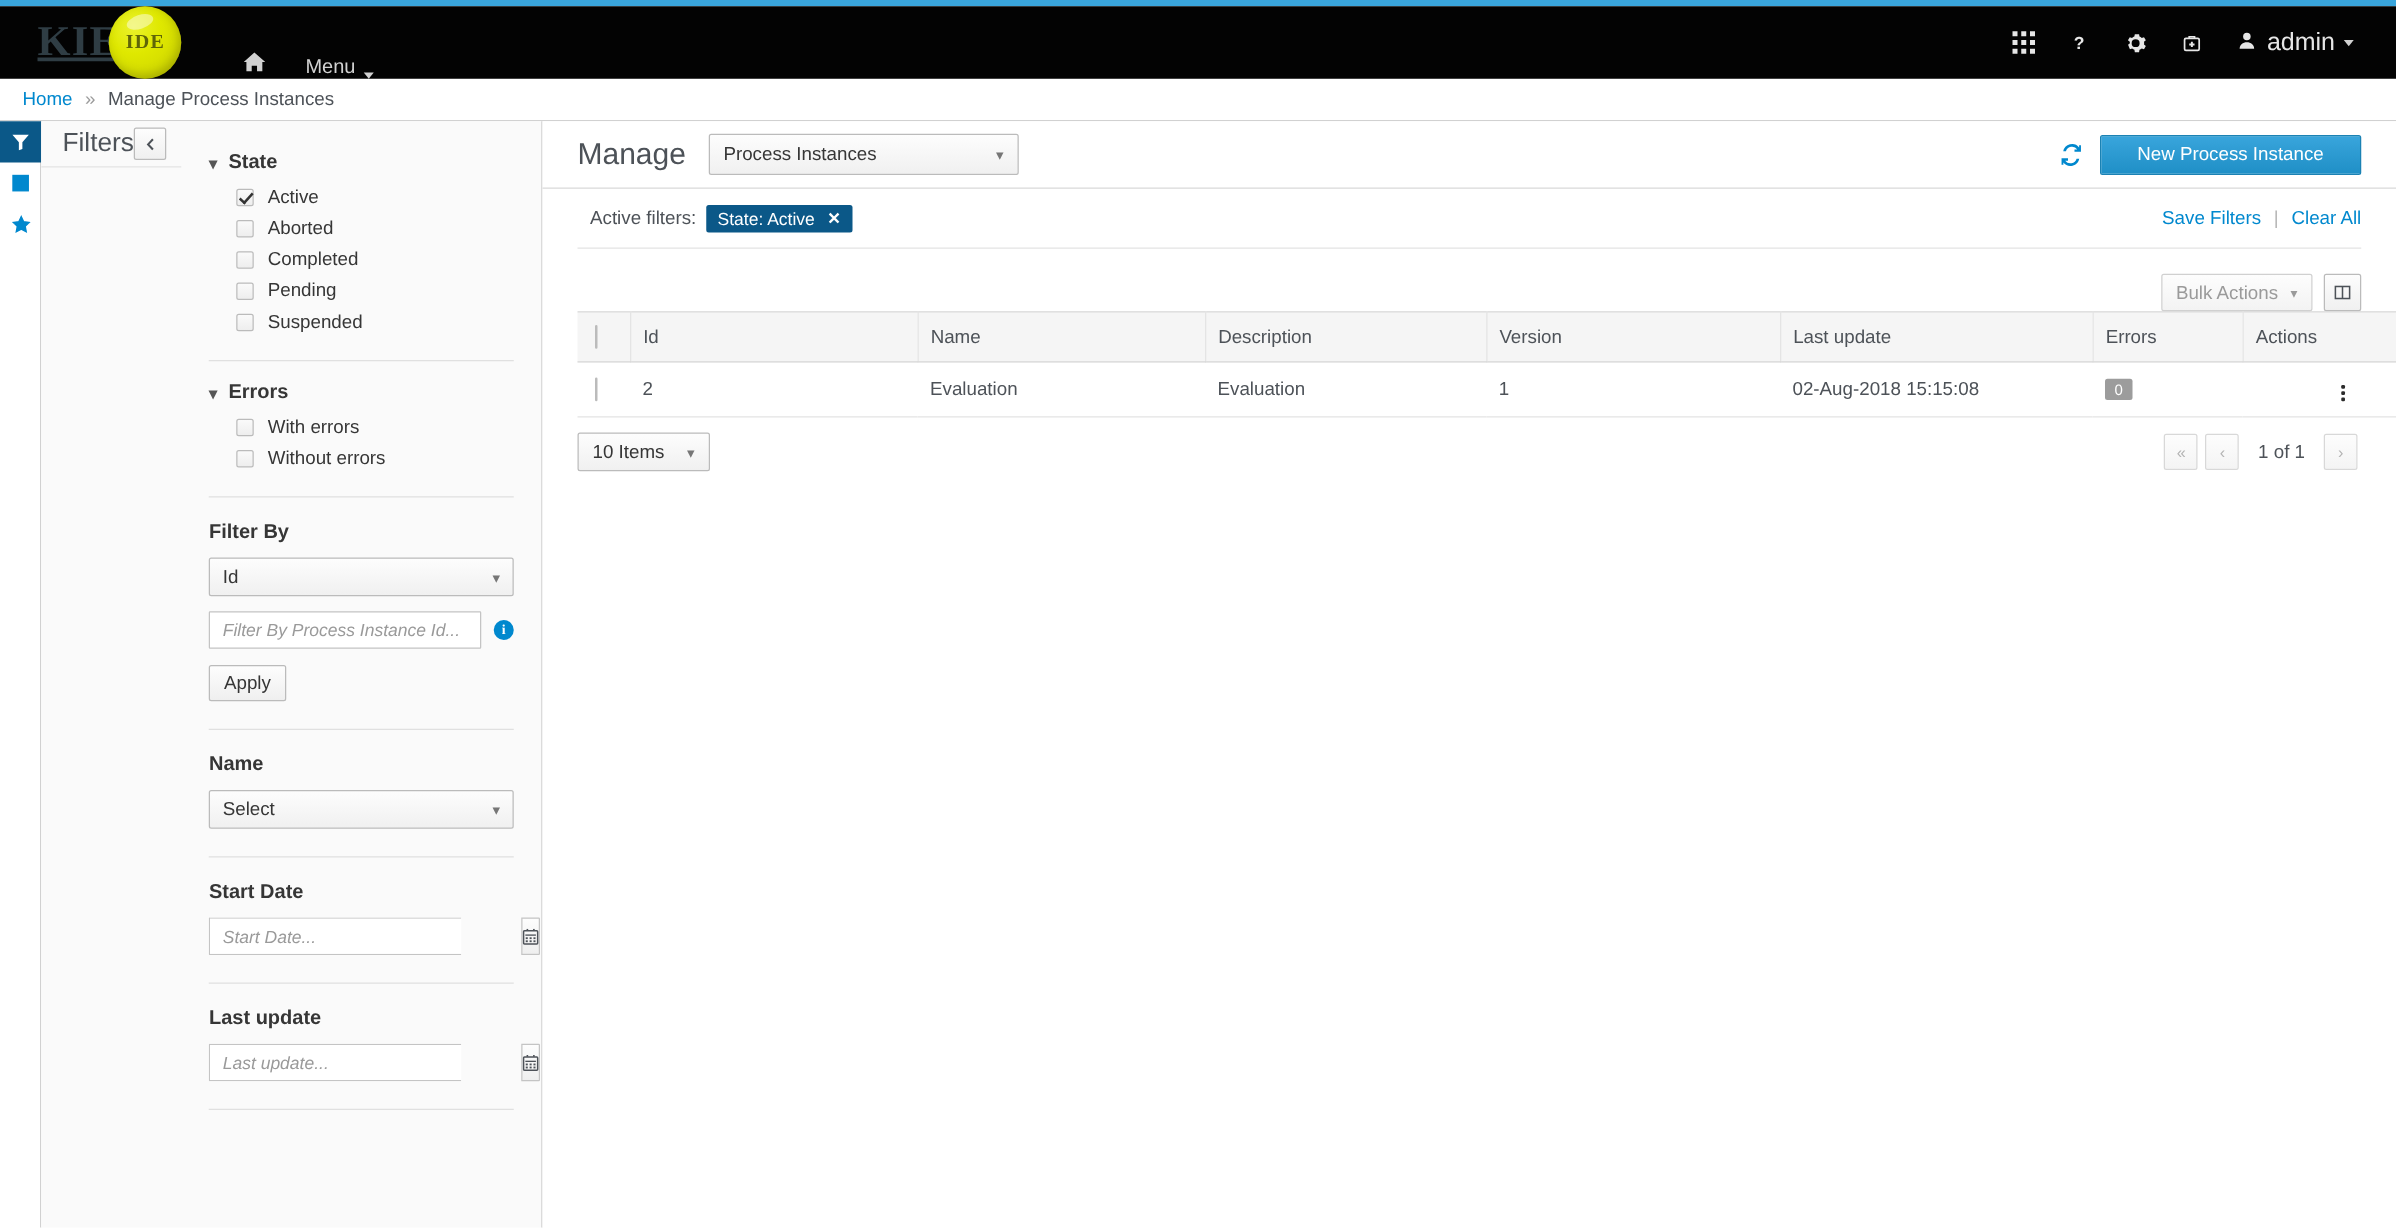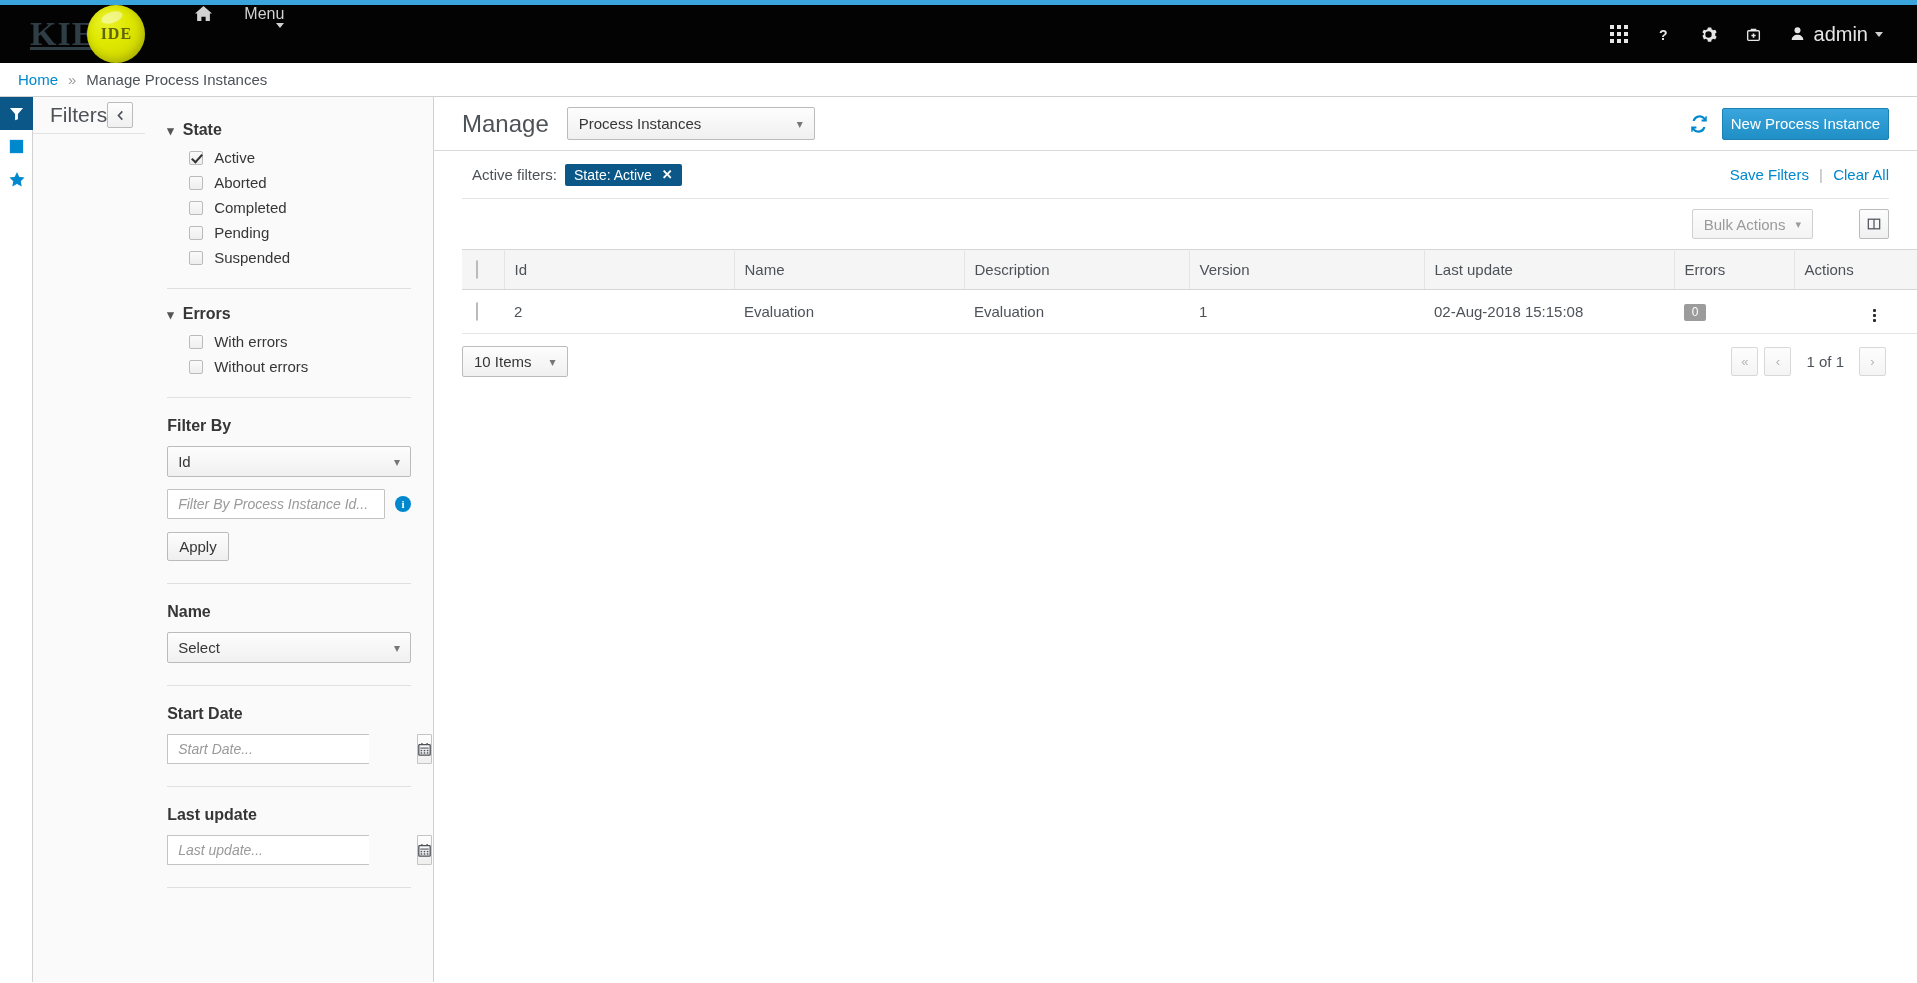--- a/index.html
+++ b/index.html
@@ -66,21 +66,20 @@
     z-index: 2;
   }
   .nav-links { display: flex; align-items: center; margin-left: 34px; height: 100%; }
   .nav-item {
     color: #d1d1d1;
     padding: 0 16px;
     height: 100%;
     display: flex; align-items: flex-end;
     font-size: 16px;
     cursor: pointer;
-    flex-direction: column;
   }
   .caret-down {
     display: inline-block;
     margin-left: 7px;
     width: 0; height: 0;
     border-left: 4px solid transparent;
     border-right: 4px solid transparent;
     border-top: 5px solid #d1d1d1;
   }
   .navbar-right {
@@ -342,21 +341,21 @@
   .manage-select .chev { margin-left: auto; color: #767676; font-size: 12px; }
   .head-right { margin-left: auto; display: flex; align-items: center; }
   .refresh-btn {
     color: #0088ce;
     cursor: pointer;
     margin-right: 14px;
     display: flex; align-items: center;
   }
   .btn-primary {
     height: 32px;
-    padding: 0 8px;
+    padding: 0 29px;
     background: linear-gradient(#39a5dc, #1f8fc6);
     border: 1px solid #1b82b4;
     border-radius: 2px;
     color: #fff;
     font-size: 15px;
     cursor: pointer;
     font-family: "Liberation Sans", sans-serif;
     display: flex; align-items: center;
   }
 
@@ -388,21 +387,21 @@
     cursor: pointer;
     line-height: 1;
   }
   .filter-actions { margin-left: auto; font-size: 15px; }
   .filter-actions a { color: #0088ce; cursor: pointer; text-decoration: none; }
   .fa-sep { color: #b5b5b5; margin: 0 6px; }
 
   .table-tools {
     margin: 0 28px;
     height: 50px;
-    display: flex; align-items: center; justify-content: flex-end; gap: 37px;
+    display: flex; align-items: flex-end; justify-content: flex-end;
   }
   .btn-muted {
     height: 30px;
     padding: 0 11px;
     border: 1px solid #d0d0d0;
     border-radius: 2px;
     background: linear-gradient(#fdfdfd, #f3f3f3);
     color: #9a9a9a;
     font-size: 15px;
     display: flex; align-items: center;

